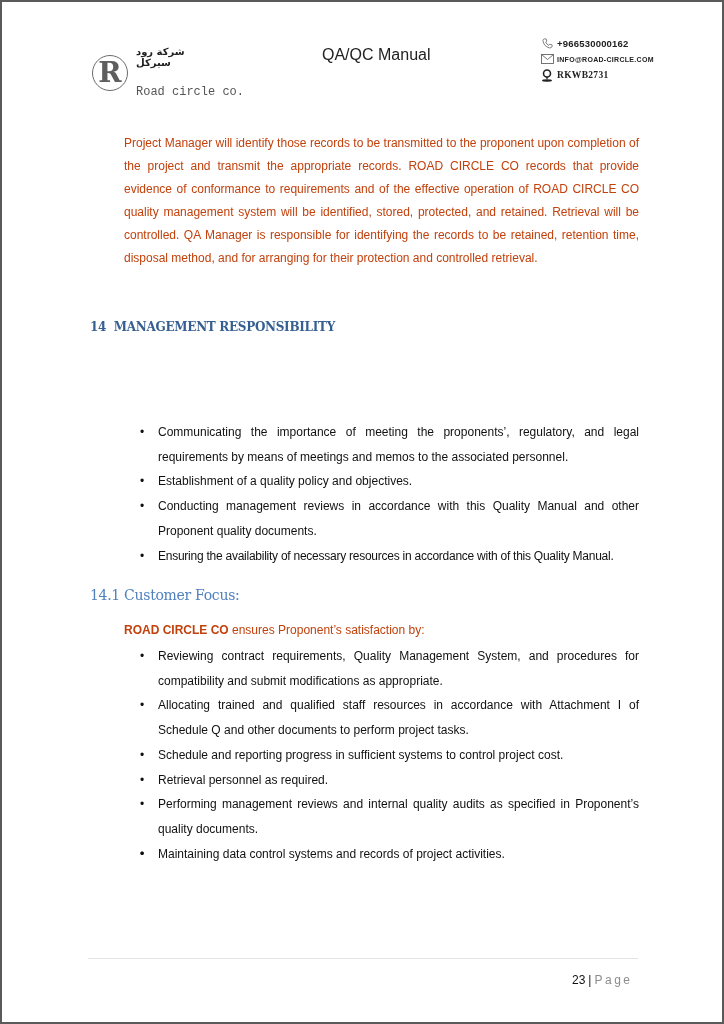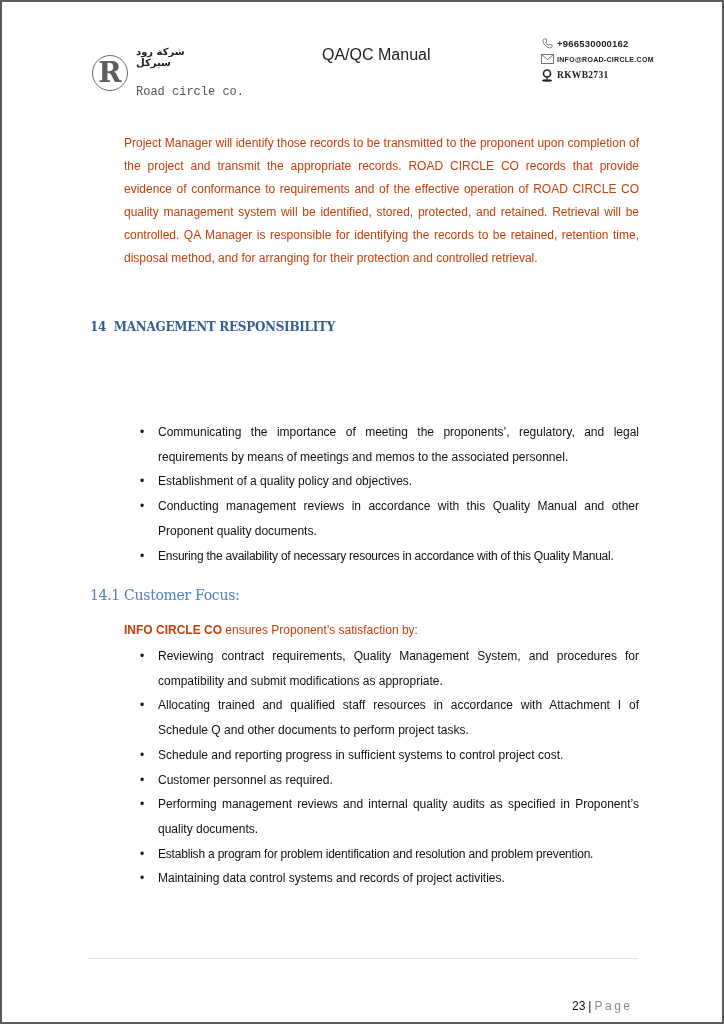--- a/index.html
+++ b/index.html
@@ -53,21 +53,21 @@
   }
   .p2 { top: 368px; }
   .list { position: absolute; left: 138px; width: 499px; margin: 0; padding: 0; list-style: none; font-size: 12px; line-height: 24.7px; color: #111; }
   .list li { position: relative; padding-left: 18px; text-align: justify; }
   .list li .bullet { position: absolute; left: 0; top: 0; }
   .list1 { top: 418px; }
   .p3 { top: 617px; }
   .list2 { top: 642px; }
 
   .footer-line { position: absolute; left: 86px; top: 956px; width: 550px; border-top: 1px solid #e4e4e4; }
-  .footer { position: absolute; left: 570px; top: 997px; font-size: 12px; color: #111; }
+  .footer { position: absolute; left: 570px; top: 971px; font-size: 12px; color: #111; }
   .footer .sep { color: #111; margin: 0 3px; }
   .footer .pg { color: #8c8c8c; letter-spacing: 2.5px; }
 </style>
 </head>
 <body>
 
 <div class="page">
 
   <div class="logo">
     <div class="logo-mark">R</div>
@@ -116,29 +116,29 @@
 
   <ul class="list list1">
     <li><span class="bullet">•</span><span>Communicating the importance of meeting the proponents’, regulatory, and legal requirements by means of meetings and memos to the associated personnel.</span></li>
     <li><span class="bullet">•</span><span>Establishment of a quality policy and objectives.</span></li>
     <li><span class="bullet">•</span><span>Conducting management reviews in accordance with this Quality Manual and other Proponent quality documents.</span></li>
     <li><span class="bullet">•</span><span style="letter-spacing:-0.25px">Ensuring the availability of necessary resources in accordance with of this Quality Manual.</span></li>
   </ul>
 
   <div class="h2">14.1 Customer Focus:</div>
 
-  <p class="body-text p3" style="margin:0"><b>INFO CIRCLE CO</b><span> ensures Proponent’s satisfaction by:</span></p>
+  <p class="body-text p3" style="margin:0"><b>ROAD CIRCLE CO</b><span> ensures Proponent’s satisfaction by:</span></p>
 
   <ul class="list list2">
     <li><span class="bullet">•</span><span>Reviewing contract requirements, Quality Management System, and procedures for compatibility and submit modifications as appropriate.</span></li>
     <li><span class="bullet">•</span><span>Allocating trained and qualified staff resources in accordance with Attachment I of Schedule Q and other documents to perform project tasks.</span></li>
     <li><span class="bullet">•</span><span>Schedule and reporting progress in sufficient systems to control project cost.</span></li>
-    <li><span class="bullet">•</span><span>Customer personnel as required.</span></li>
+    <li><span class="bullet">•</span><span>Retrieval personnel as required.</span></li>
     <li><span class="bullet">•</span><span>Performing management reviews and internal quality audits as specified in Proponent’s quality documents.</span></li>
-    <li><span class="bullet">•</span><span style="letter-spacing:-0.2px">Establish a program for problem identification and resolution and problem prevention.</span></li>
+    <li><span class="bullet">•</span></li>
     <li><span class="bullet">•</span><span>Maintaining data control systems and records of project activities.</span></li>
   </ul>
 
   <div class="footer-line"></div>
   <div class="footer">
     <span>23</span><span class="sep">|</span><span class="pg">Page</span>
   </div>
 </div>
 
 </body></html>

